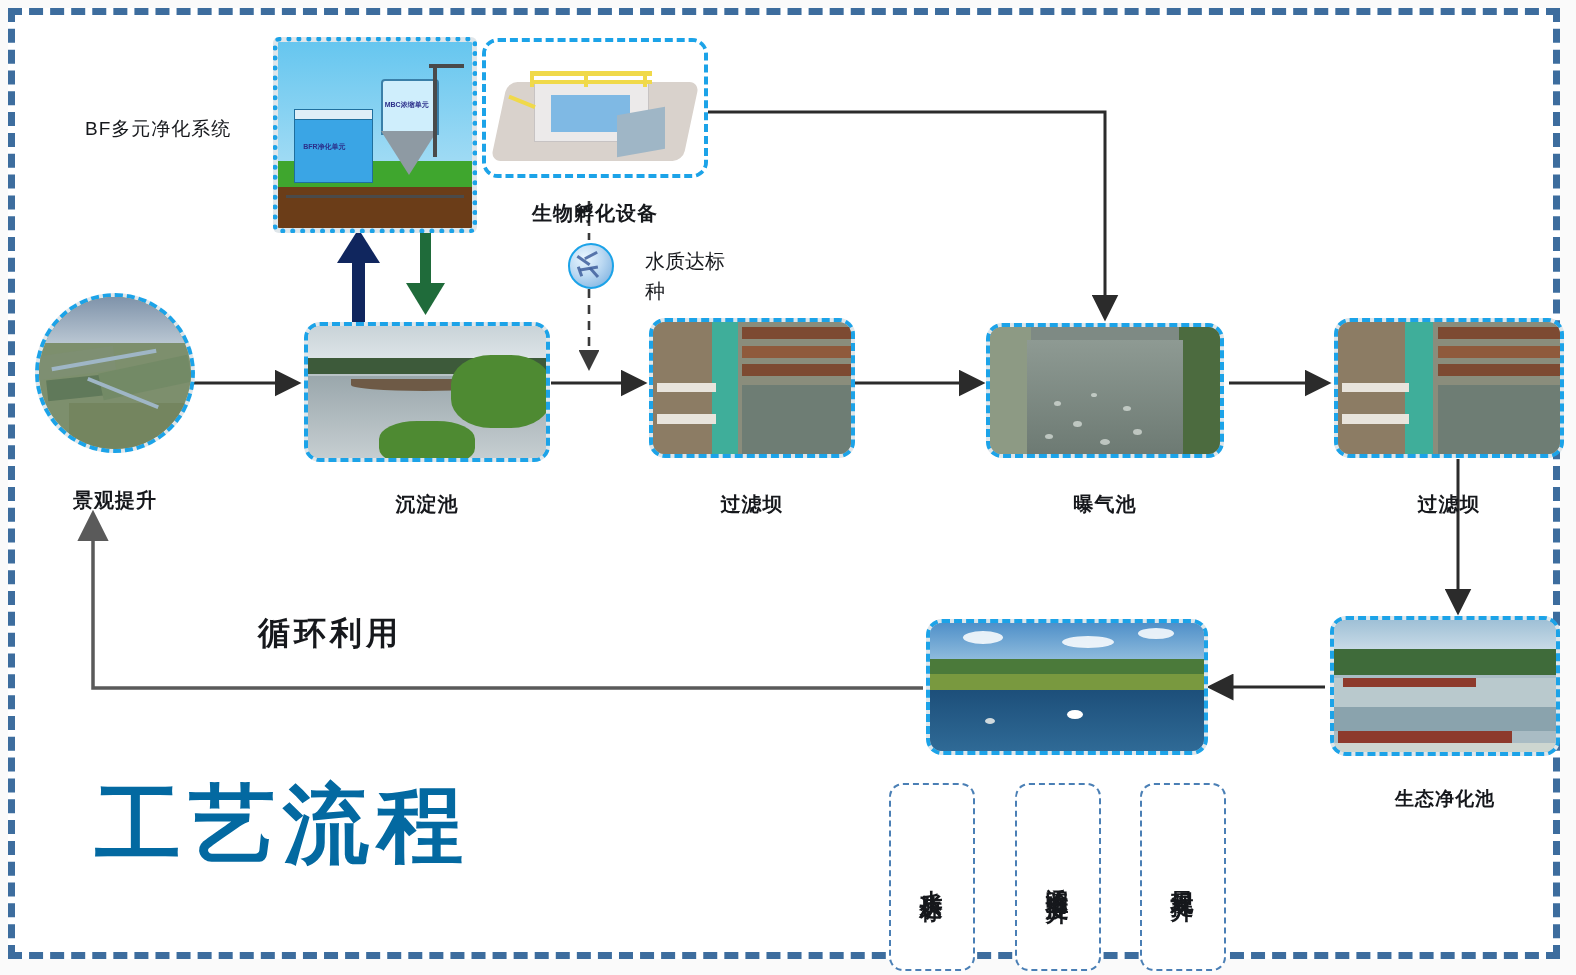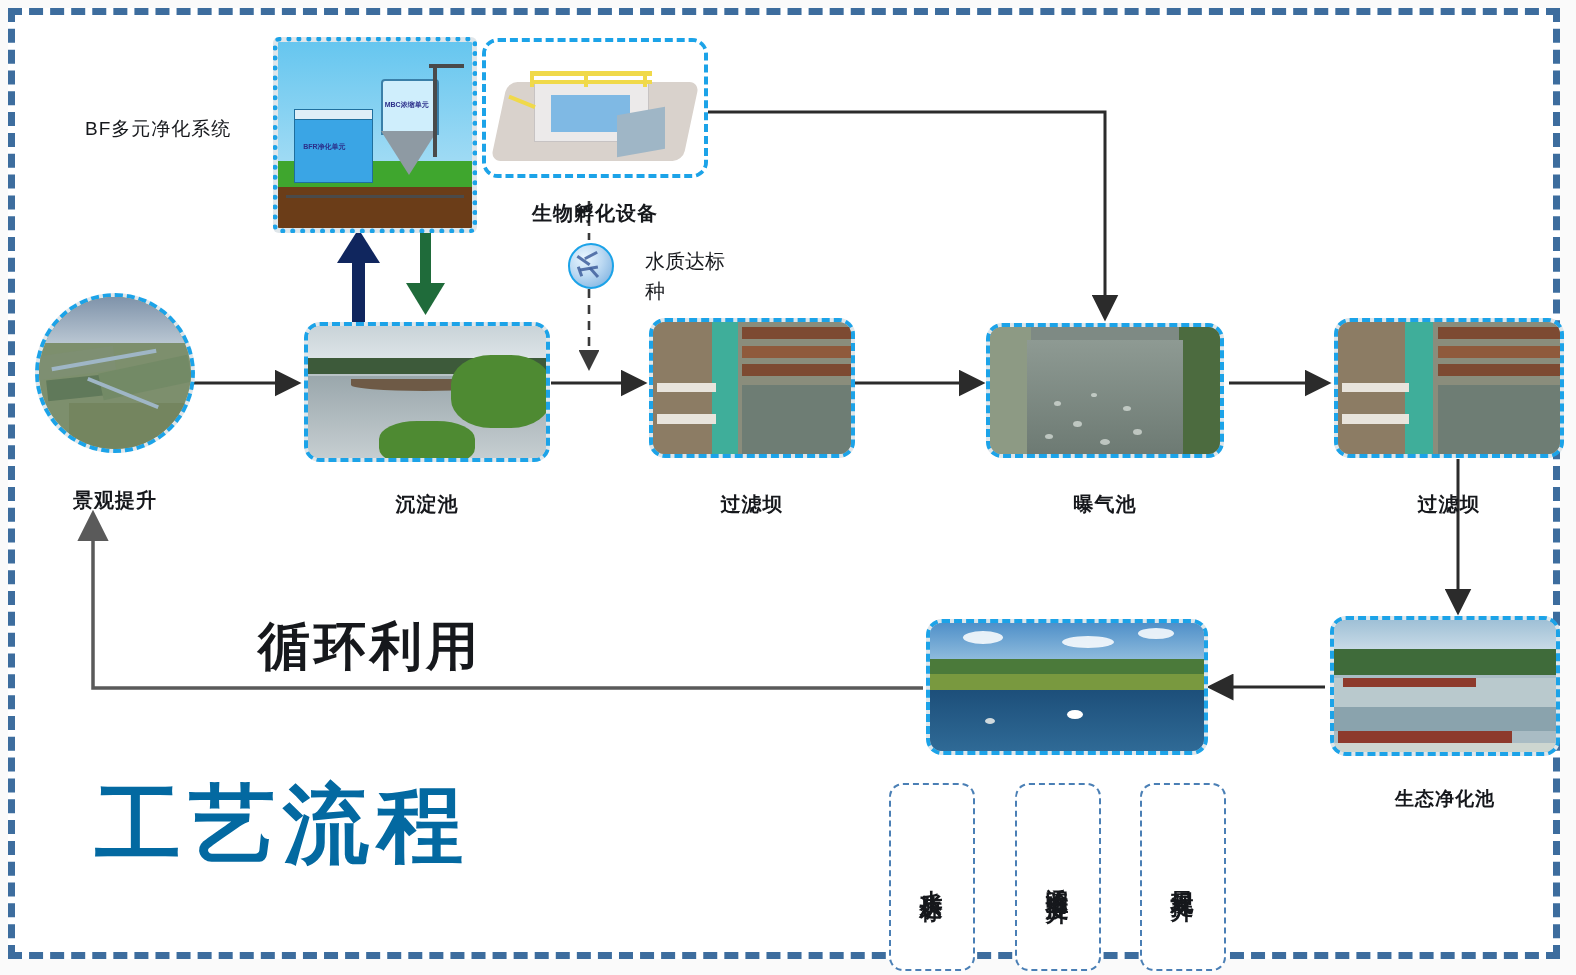--- a/index.html
+++ b/index.html
@@ -24,21 +24,21 @@
   .nlabel{
     position:absolute;text-align:center;
     font-size:20px;font-weight:700;color:#16181c;
     letter-spacing:1px;white-space:nowrap;
   }
   .nlabel.small{font-size:19px;}
   
   .freetext{position:absolute;color:#16181c;white-space:pre-line;}
   #bf-label{font-size:19px;font-weight:400;letter-spacing:1px;top:101px;left:70px;}
   #dose-label{font-size:20px;line-height:30px;top:231px;left:630px;font-weight:400;}
-  #recycle-label{font-size:52px;font-weight:700;top:597px;left:243px;letter-spacing:4px;}
+  #recycle-label{font-size:32px;font-weight:700;top:597px;left:243px;letter-spacing:4px;}
   #flow-title{font-size:86px;font-weight:700;top:752px;left:80px;letter-spacing:8px;color:#0369a1;}
   
   .chip{
     position:absolute;box-sizing:border-box;
     border:2px dashed #4a7fb5;border-radius:14px;background:#fff;
     display:flex;align-items:center;justify-content:center;
   }
   .chip span{
     writing-mode:vertical-rl;text-orientation:upright;
     font-size:23px;font-weight:700;color:#16181c;letter-spacing:3px;

